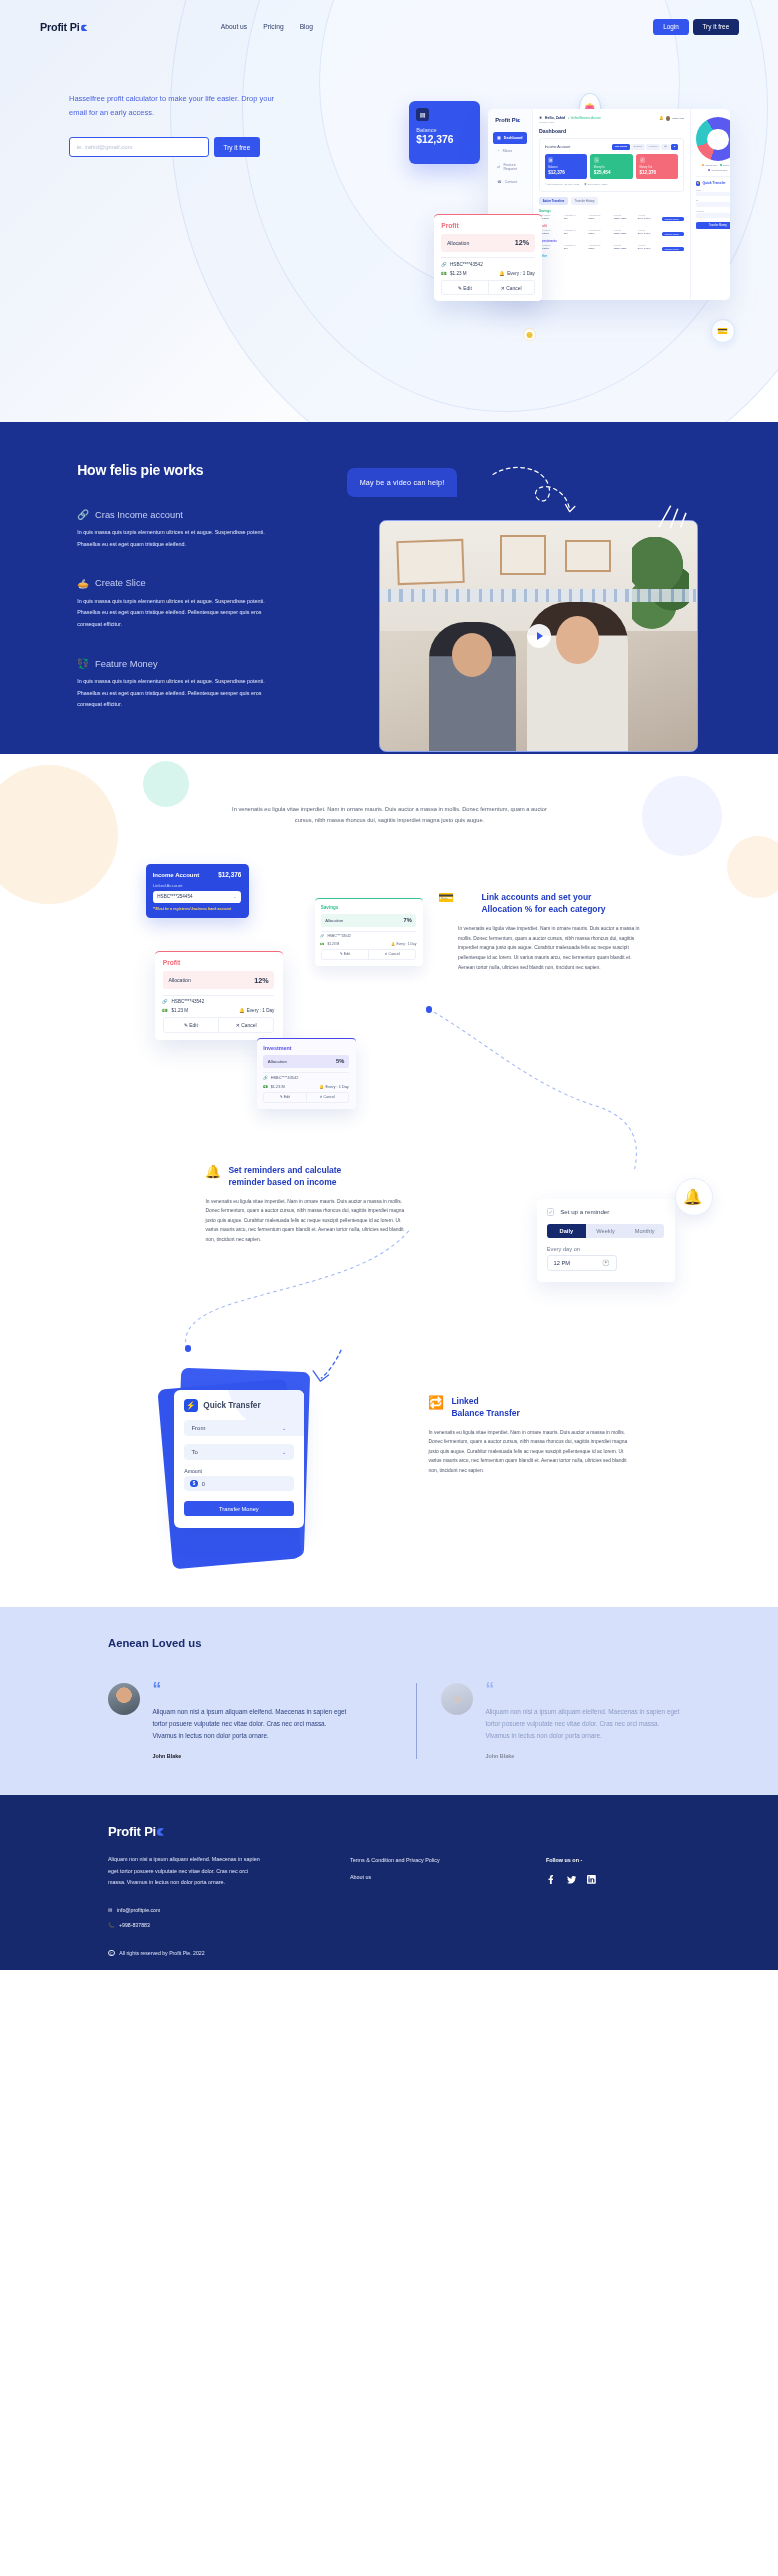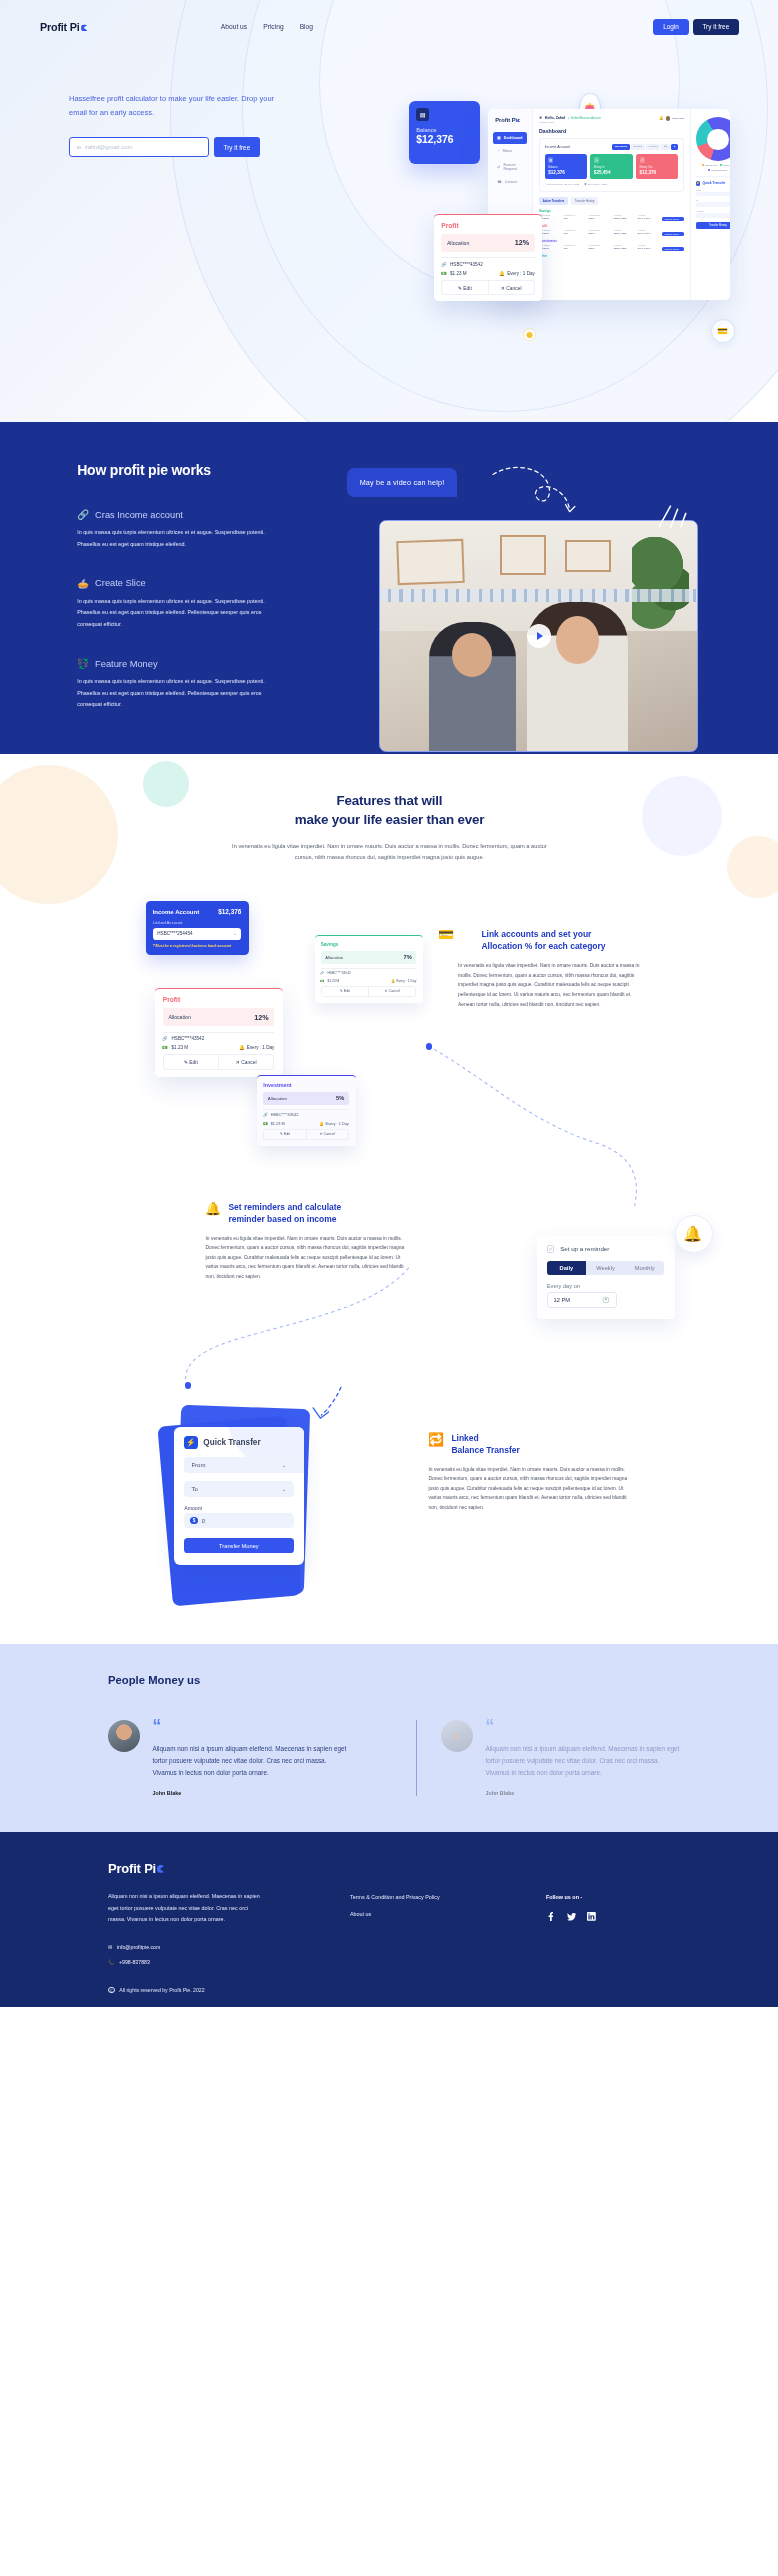--- a/index.html
+++ b/index.html
@@ -594,21 +594,21 @@
       <div class="pf-btns">
         <div>✎ <span>Edit</span></div>
         <div>✕ <span>Cancel</span></div>
       </div>
     </div>
   </section>
 
   <section class="how">
     <div class="how-inner">
       <div class="how-left">
-        <h2 class="how-h2">How profit pie works</h2>
+        <h2 class="how-h2">How felis pie works</h2>
 
         <div class="how-item">
           <div class="how-item-hd">
             <span class="em">🔗</span>
             <span class="tx">Cras Income account</span>
           </div>
           <p>In quis massa quis turpis elementum ultrices et et augue. Suspendisse potenti. Phasellus eu est eget quam tristique eleifend.</p>
         </div>
 
         <div class="how-item">
@@ -654,24 +654,20 @@
     </div>
   </section>
 
   <section class="features">
     <div class="blob blob-a"></div>
     <div class="blob blob-b"></div>
     <div class="blob blob-c"></div>
     <div class="blob blob-d"></div>
 
     <div class="feat-head">
-      <h2 class="feat-h2">
-        <span>Features that will</span><br>
-        <span>make your life easier than ever</span>
-      </h2>
       <p class="feat-sub">In venenatis eu ligula vitae imperdiet. Nam in ornare mauris. Duis auctor a massa in mollis. Donec fermentum, quam a auctor cursus, nibh massa rhoncus dui, sagittis imperdiet magna justo quis augue.</p>
     </div>
 
     <div class="feat-row">
       <div class="f1wrap">
         <svg class="conn" style="left:309px;top:103px;width:268px;height:222px;" viewBox="0 0 520 430">
           <path d="M100 110 C220 180 300 260 430 300 C500 325 510 370 500 420" fill="none" stroke="#9db4f7" stroke-width="2" stroke-dasharray="5 8" stroke-linecap="round"></path>
         </svg>
         <div class="dot-node" style="left:358px;top:157px;"></div>
 
@@ -856,21 +852,21 @@
           </div>
           <p class="ft-p">In venenatis eu ligula vitae imperdiet. Nam in ornare mauris. Duis auctor a massa in mollis. Donec fermentum, quam a auctor cursus, nibh massa rhoncus dui, sagittis imperdiet magna justo quis augue. Curabitur malesuada felis ac neque suscipit pellentesque id ac lorem. Ut varius mauris arcu, nec fermentum quam blandit et. Aenean tortor nulla, ultricies sed blandit non, tincidunt nec sapien.</p>
         </div>
       </div>
     </div>
   </section>
 
 
   <section class="testi">
     <div class="testi-in">
-      <h2 class="testi-h2">People Money us</h2>
+      <h2 class="testi-h2">Aenean Loved us</h2>
       <div class="testi-row">
         <div class="tcard">
           <div class="avatar a1"></div>
           <div class="tbody">
             <div class="quote">“</div>
             <p>Aliquam non nisi a ipsum aliquam eleifend. Maecenas in sapien eget tortor posuere vulputate nec vitae dolor. Cras nec orci massa. Vivamus in lectus non dolor porta ornare.</p>
             <div class="tname">John Blake</div>
           </div>
         </div>
         <div class="tcard muted">

